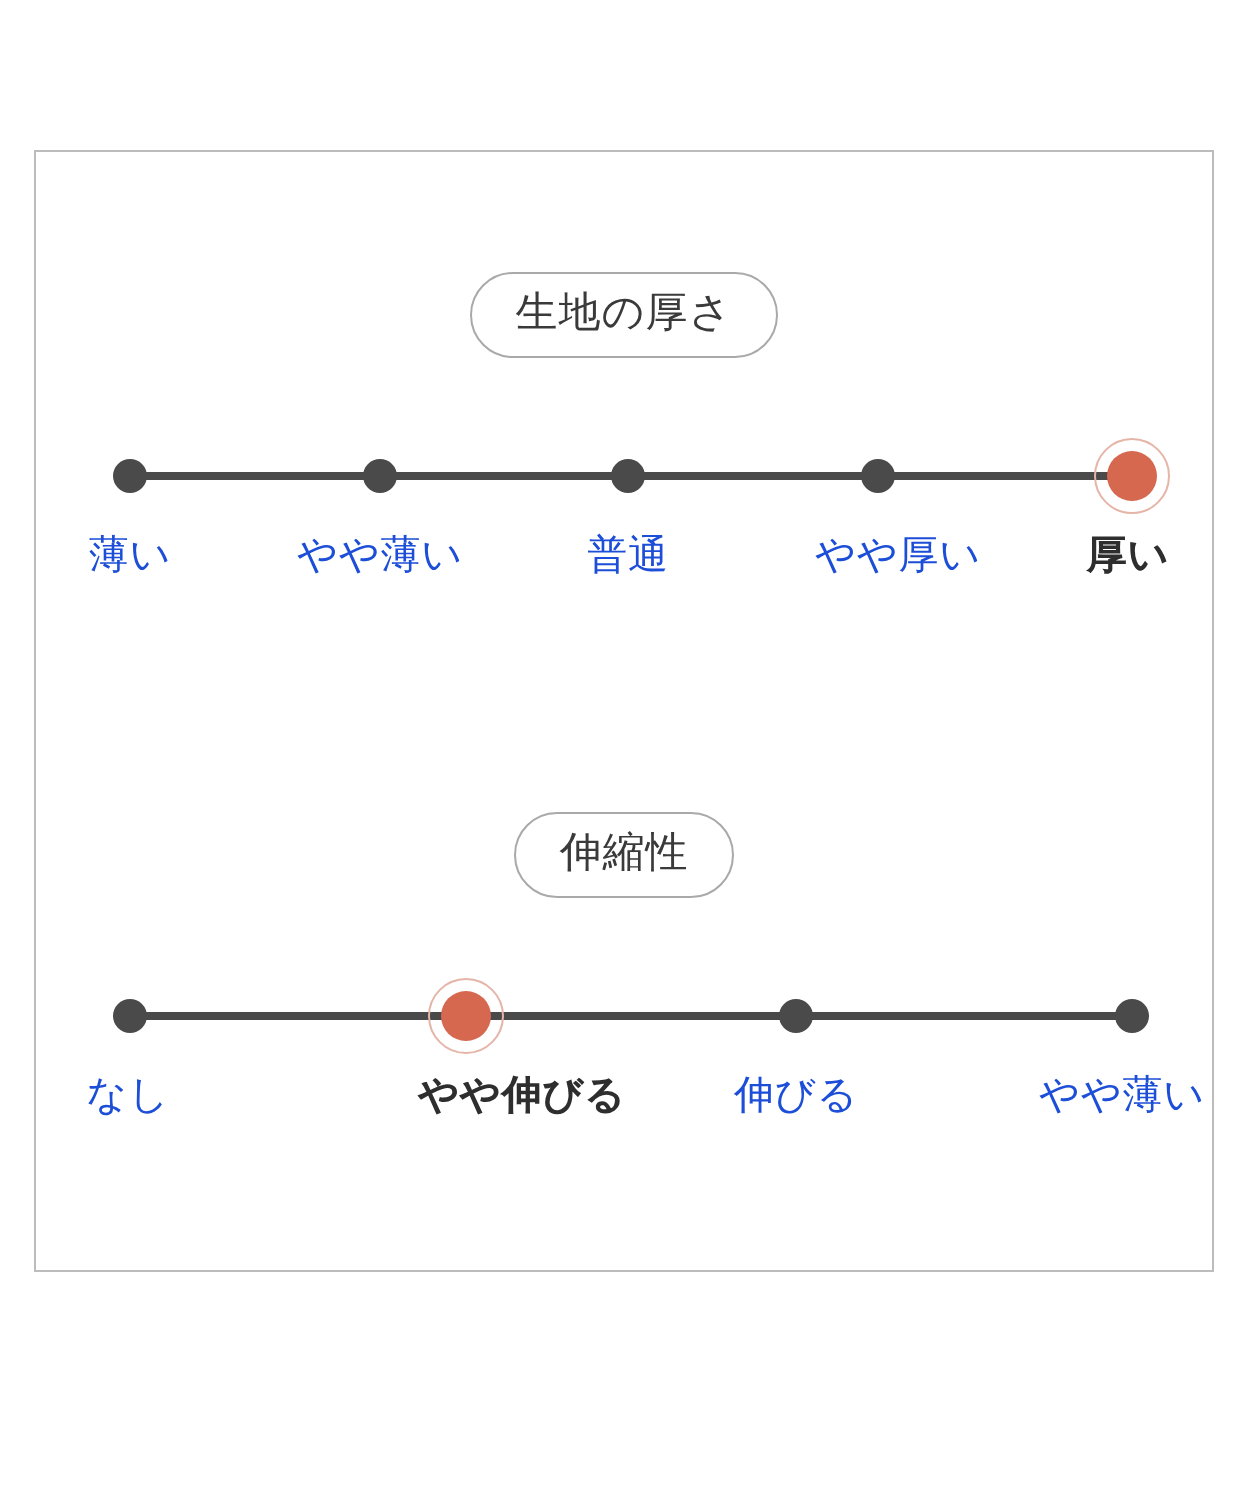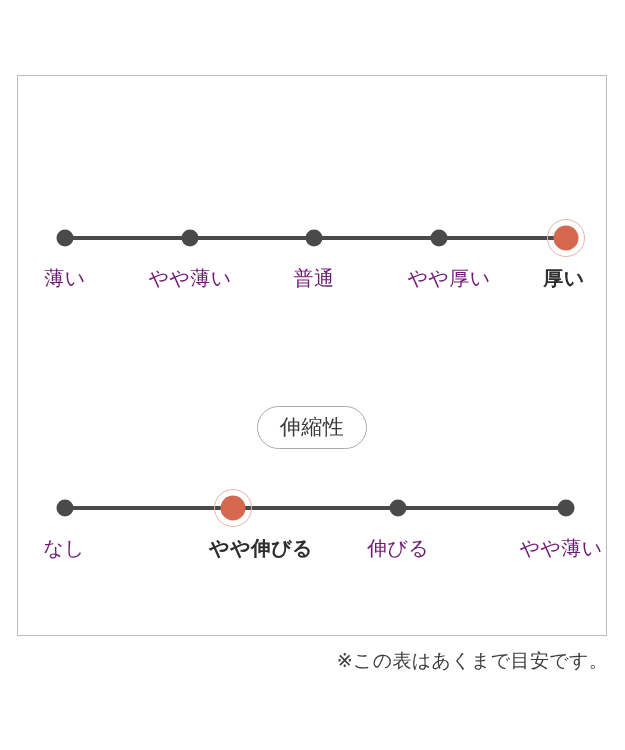--- a/index.html
+++ b/index.html
@@ -108,21 +108,21 @@
     position: absolute;
     left: 0;
     width: 625px;
     height: 30px;
   }
   .label {
     position: absolute;
     transform: translateX(-50%);
     font-size: 20px;
     line-height: 1.1;
-    color: #701a75;
+    color: #1d4ed8;
     white-space: nowrap;
     letter-spacing: 0.4px;
   }
   .label.active {
     font-weight: bold;
     color: #2e2e2e;
   }
 
   
   .note {
@@ -135,20 +135,23 @@
     white-space: nowrap;
   }
 </style>
 </head>
 <body>
 
 <div class="canvas">
 
   <div class="card">
 
+    <div class="pill-row" style="top:60px;">
+      <div class="pill">生地の厚さ</div>
+    </div>
 
     <div class="scale" style="top:162px;">
       <div class="track" style="left:47px; width:501px;"></div>
 
       <div class="node" style="left:47px;">
         <div class="dot"></div>
       </div>
       <div class="node" style="left:172px;">
         <div class="dot"></div>
       </div>
@@ -196,15 +199,14 @@
 
     <div class="labels" style="top:461px;">
       <span class="label" style="left:46px;">なし</span>
       <span class="label active" style="left:215px;margin-left:28px;">やや伸びる</span>
       <span class="label" style="left:380px;">伸びる</span>
       <span class="label" style="left:543px;">やや薄い</span>
     </div>
 
   </div>
 
-  <div class="note">※この表はあくまで目安です。</div>
 
 </div>
 
 </body></html>

